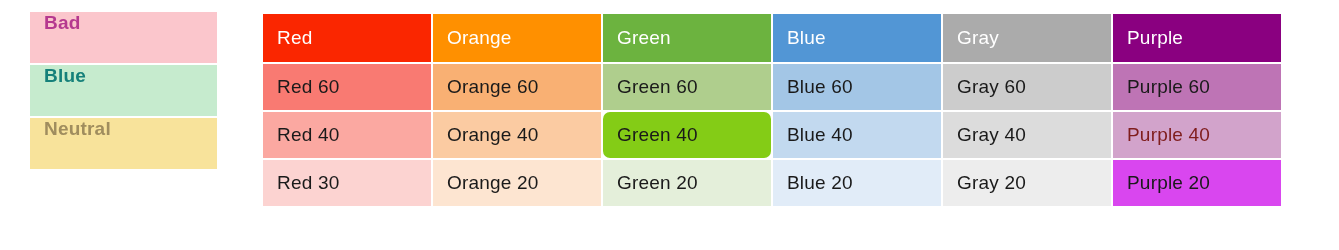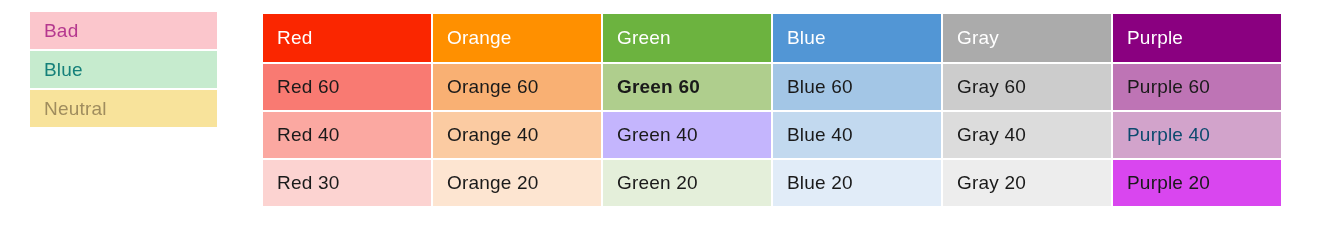--- a/index.html
+++ b/index.html
@@ -22,28 +22,28 @@
   }
 
   
   #legend {
     position: absolute;
     left: 30px;
     top: 12px;
     width: 187px;
   }
   .legend-row {
-    height: 37px;
+    height: 51px;
     display: flex;
-    align-items: center;
     padding-left: 14px;
     box-sizing: border-box;
     font-size: 19px;
     letter-spacing: 0.2px;
     margin-bottom: 2px;
+    font-weight: bold;
   }
   .legend-row:last-child { margin-bottom: 0; }
 
   
   #palette {
     position: absolute;
     left: 261px;
     top: 12px;
     border-collapse: separate;
     border-spacing: 2px 2px;
@@ -92,32 +92,32 @@
         <td style="background-color: rgb(108, 179, 63); color: rgb(255, 255, 255);">Green</td>
         <td style="background-color: rgb(82, 150, 213); color: rgb(255, 255, 255);">Blue</td>
         <td style="background-color: rgb(171, 171, 171); color: rgb(255, 255, 255);">Gray</td>
         <td style="background-color: rgb(138, 0, 128); color: rgb(255, 255, 255);">Purple</td>
       </tr>
     </thead>
     <tbody>
       <tr class="tint-row">
         <td style="background-color: rgb(249, 122, 114); color: rgb(26, 26, 26);">Red 60</td>
         <td style="background-color: rgb(249, 176, 115); color: rgb(26, 26, 26);">Orange 60</td>
-        <td style="background-color: rgb(175, 206, 141); color: rgb(26, 26, 26); font-weight: bold;">Green 60</td>
+        <td style="background-color: rgb(175, 206, 141); color: rgb(26, 26, 26);">Green 60</td>
         <td style="background-color: rgb(163, 198, 230); color: rgb(26, 26, 26);">Blue 60</td>
         <td style="background-color: rgb(204, 204, 204); color: rgb(26, 26, 26);">Gray 60</td>
         <td style="background-color: rgb(190, 116, 181); color: rgb(26, 26, 26);">Purple 60</td>
       </tr>
       <tr class="tint-row">
         <td style="background-color: rgb(251, 168, 161); color: rgb(26, 26, 26);">Red 40</td>
         <td style="background-color: rgb(251, 203, 162); color: rgb(26, 26, 26);">Orange 40</td>
-        <td style="background-color: #c4b5fd; color: rgb(26, 26, 26);">Green 40</td>
+        <td style="background-color: #84cc16; color: rgb(26, 26, 26); border-radius: 7px;">Green 40</td>
         <td style="background-color: rgb(194, 217, 239); color: rgb(26, 26, 26);">Blue 40</td>
         <td style="background-color: rgb(220, 220, 220); color: rgb(26, 26, 26);">Gray 40</td>
-        <td style="background-color: rgb(210, 163, 203); color: #0c4a6e;">Purple 40</td>
+        <td style="background-color: rgb(210, 163, 203); color: #7f1d1d;">Purple 40</td>
       </tr>
       <tr class="tint-row">
         <td style="background-color: rgb(252, 211, 209); color: rgb(26, 26, 26);">Red 30</td>
         <td style="background-color: rgb(253, 229, 209); color: rgb(26, 26, 26);">Orange 20</td>
         <td style="background-color: rgb(228, 239, 218); color: rgb(26, 26, 26);">Green 20</td>
         <td style="background-color: rgb(225, 236, 248); color: rgb(26, 26, 26);">Blue 20</td>
         <td style="background-color: rgb(237, 237, 237); color: rgb(26, 26, 26); margin-top: 12px;">Gray 20</td>
         <td style="background-color: #d946ef; color: rgb(26, 26, 26);">Purple 20</td>
       </tr>
     </tbody>

